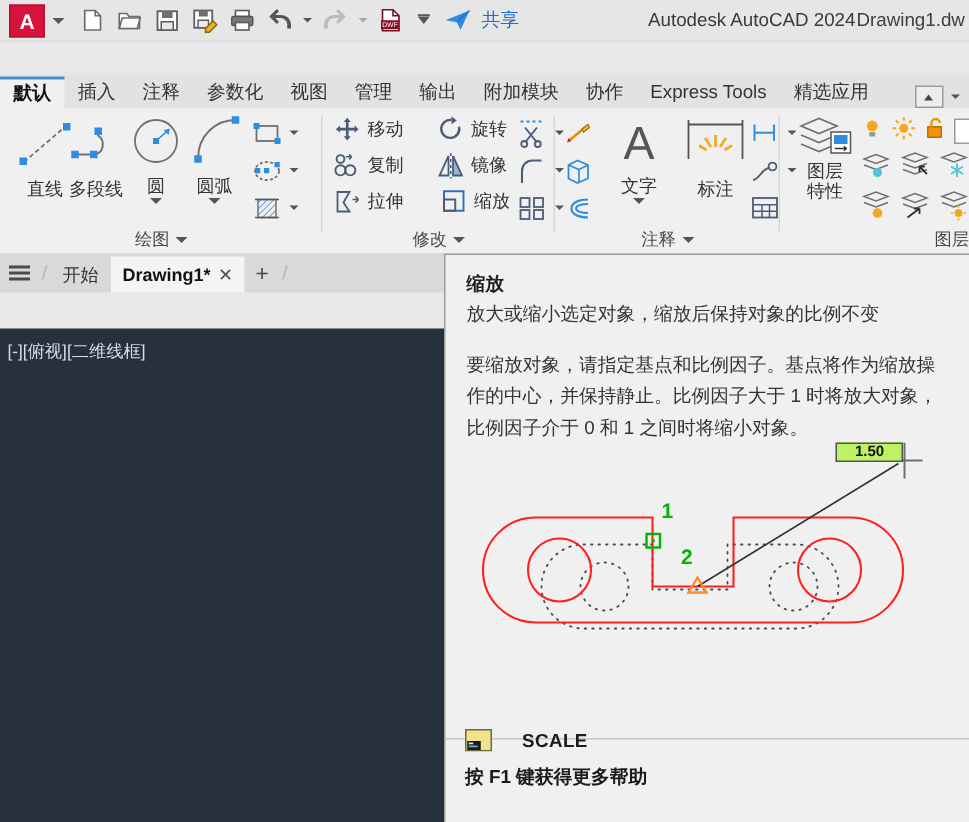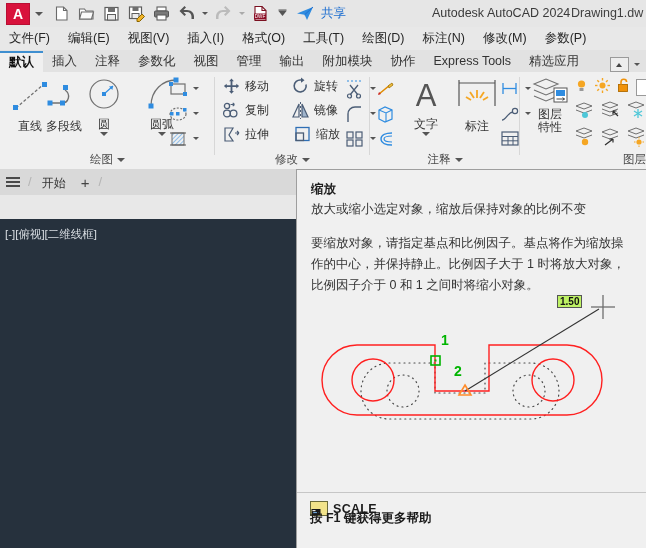--- a/index.html
+++ b/index.html
@@ -110,28 +110,28 @@
   
   .tip{
     position:absolute;left:296px;top:169px;width:350px;height:379px;
     background:#f0f0f0;border-left:1px solid #9e9e9e;border-top:1px solid #9e9e9e;
     box-sizing:border-box;
   }
   .tip-title{position:absolute;left:14px;top:11px;font-size:12.5px;font-weight:bold;color:#1f1f1f;}
   .tip-sub{position:absolute;left:14px;top:31px;width:322px;font-size:12.5px;color:#333;line-height:17px;}
   .tip-body{position:absolute;left:14px;top:63px;width:318px;font-size:12.5px;color:#333;line-height:21px;}
   .tip-divider{position:absolute;left:0;top:322px;width:350px;height:1px;background:#c6c6c6;}
-  .tip-cmdrow{position:absolute;left:13px;top:331px;display:flex;align-items:center;gap:5px;}
+  .tip-cmdrow{position:absolute;left:13px;top:316px;display:flex;align-items:center;gap:20px;}
   .cmdicon{width:18px;height:15px;position:relative;}
   .tip-cmd{font-size:12.5px;font-weight:bold;color:#1b1b1b;letter-spacing:.3px;}
   .tip-help{position:absolute;left:13px;top:340px;font-size:12.5px;font-weight:bold;color:#1b1b1b;}
   .illus{position:absolute;left:14px;top:125px;width:326px;height:190px;}
   .dimlabel{
     position:absolute;font-size:10px;font-weight:bold;color:#111;background:#bef264;
-    border:1px solid #555;padding:0 2px;line-height:11px;
+    border:1px solid #555;padding:0 12px;line-height:11px;
   }
   .numlabel{position:absolute;font-size:14px;font-weight:bold;color:#00b400;}
 </style>
 </head>
 <body>
 
 <div class="app">
 
   <div class="qat">
     <div class="alogo">A</div>
@@ -204,32 +204,20 @@
           <path d="M2 9.5L18 3l-6 13-2.4-5.2z" fill="#2f8ce0"></path>
           <path d="M9.6 10.8L18 3" stroke="#1f6fd0" stroke-width="1" fill="none"></path>
         </svg>
     </div>
     <span class="share-txt">共享</span>
 
     <span class="qat-title">Autodesk AutoCAD 2024</span>
     <span class="qat-file">Drawing1.dw</span>
   </div>
 
-  <div class="menubar">
-    <span class="mi">文件(F)</span>
-    <span class="mi">编辑(E)</span>
-    <span class="mi">视图(V)</span>
-    <span class="mi">插入(I)</span>
-    <span class="mi">格式(O)</span>
-    <span class="mi">工具(T)</span>
-    <span class="mi">绘图(D)</span>
-    <span class="mi">标注(N)</span>
-    <span class="mi">修改(M)</span>
-    <span class="mi">参数(P)</span>
-  </div>
 
   <div class="rtabs">
     <span class="rtab active">默认</span>
     <span class="rtab">插入</span>
     <span class="rtab">注释</span>
     <span class="rtab">参数化</span>
     <span class="rtab">视图</span>
     <span class="rtab">管理</span>
     <span class="rtab">输出</span>
     <span class="rtab">附加模块</span>
@@ -271,21 +259,21 @@
           <svg width="48" height="44" viewBox="0 0 48 44">
               <circle cx="24" cy="20" r="14" fill="none" stroke="#707070" stroke-width="1.2"></circle>
               <line x1="24" y1="20" x2="33" y2="12" stroke="#2f8ce0" stroke-width="1.1"></line>
               <path d="M33 12l-4 .6 3.4 3.4z" fill="#2f8ce0"></path>
               <rect x="22" y="18" width="4" height="4" fill="#2f8ce0"></rect>
             </svg>
         </span>
         <span class="cap">圆</span>
         <span class="dcaret"></span>
       </div>
-      <div class="bigbtn" style="left:138px;top:2px">
+      <div class="bigbtn" style="left:119px;top:2px">
         <span class="glyph">
           <svg width="48" height="44" viewBox="0 0 48 44">
               <path d="M13 32C13 16 25 6 38 6" fill="none" stroke="#707070" stroke-width="1.3"></path>
               <rect x="10.5" y="29.5" width="5" height="5" fill="#2f8ce0"></rect>
               <rect x="35.5" y="3.5" width="5" height="5" fill="#2f8ce0"></rect>
             </svg>
         </span>
         <span class="cap">圆弧</span>
         <span class="dcaret"></span>
       </div>
@@ -650,20 +638,24 @@
   </div>
 
   <div class="tabbar">
     <span class="ham">
         <i></i>
         <i></i>
         <i></i>
       </span>
     <span class="tslash">/</span>
     <span class="ftab">开始</span>
+    <span class="ftab active">
+      <span>Drawing1*</span>
+      <span class="xclose">✕</span>
+    </span>
     <span class="plus">+</span>
     <span class="tslash">/</span>
   </div>
 
   <div class="canvas">
     <span class="vplabel">[-][俯视][二维线框]</span>
   </div>
 
   <div class="tip">
     <div class="tip-title">缩放</div>

